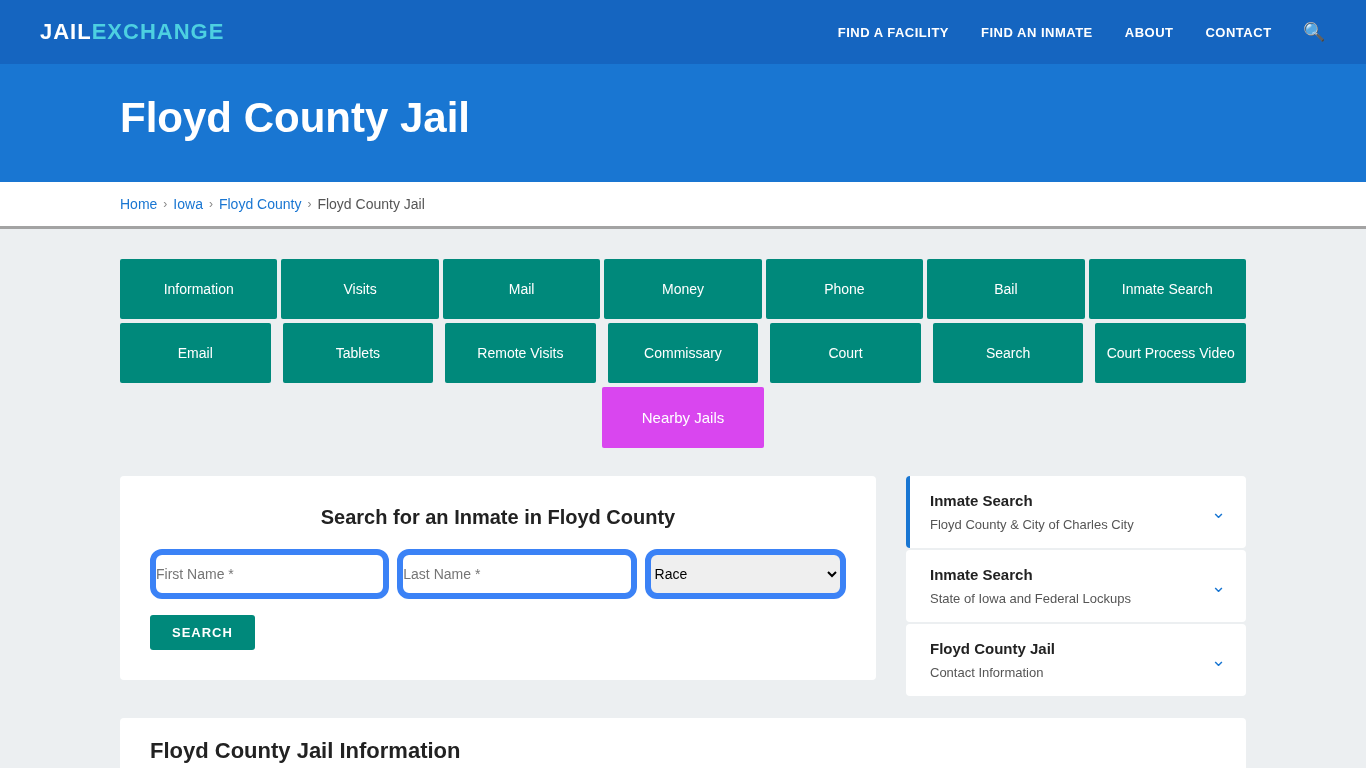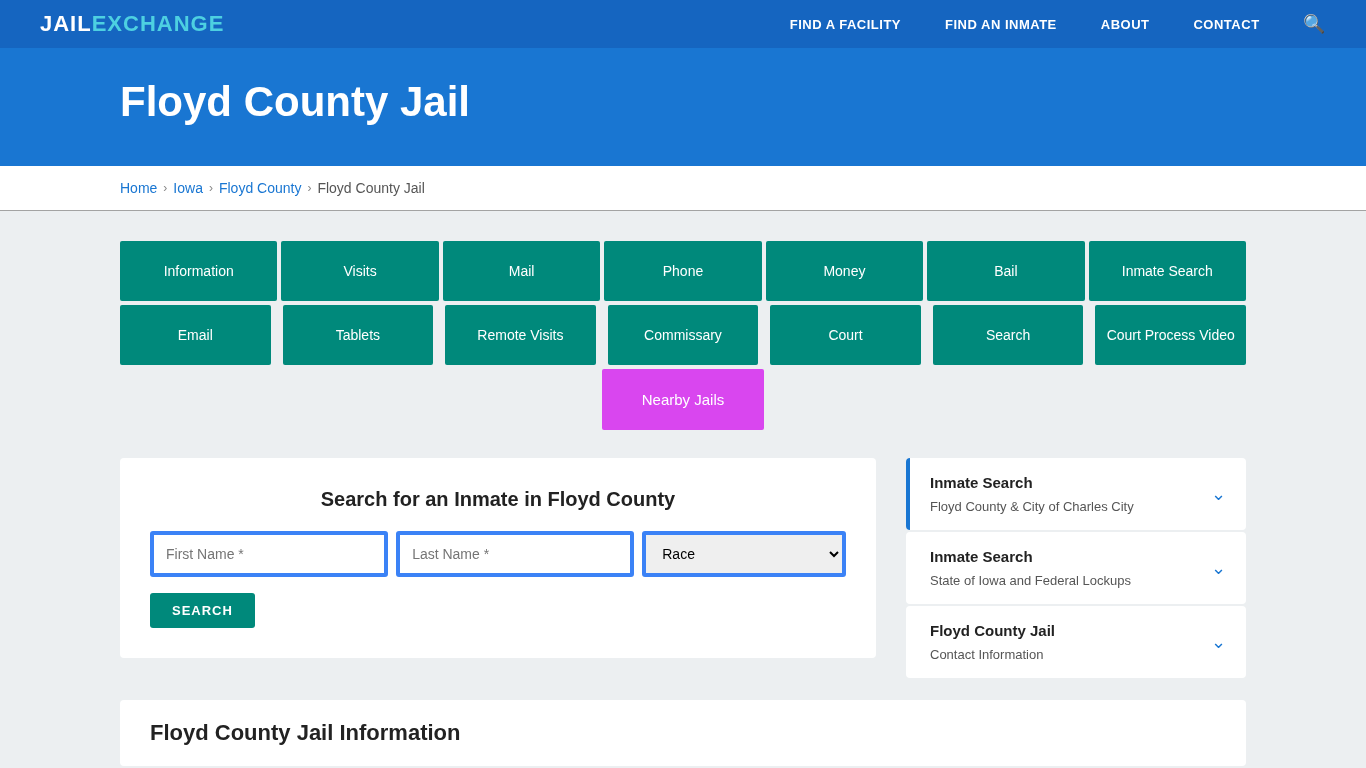--- a/index.html
+++ b/index.html
@@ -2,21 +2,21 @@
 <html><head>
   <meta charset="utf-8">
   <style>
     * { box-sizing: border-box; margin: 0; padding: 0; }
     body { font-family: Arial, Helvetica, sans-serif; background: #f0f2f5; color: #333; }
 
     
     .header {
       background: #1565c0;
       padding: 0 40px;
-      height: 48px;
+      height: 64px;
       display: flex;
       align-items: center;
       justify-content: space-between;
     }
     .logo {
       display: flex;
       align-items: center;
     }
     .logo-jail {
       color: #fff;
@@ -26,21 +26,21 @@
     }
     .logo-exchange {
       color: #4dd0e1;
       font-size: 22px;
       font-weight: 900;
       letter-spacing: 1px;
     }
     .header-nav {
       display: flex;
       align-items: center;
-      gap: 44px;
+      gap: 32px;
     }
     .header-nav a {
       color: #fff;
       text-decoration: none;
       font-size: 13px;
       font-weight: 700;
       letter-spacing: 0.5px;
       text-transform: uppercase;
     }
     .search-icon {
@@ -61,21 +61,21 @@
     }
 
     
     .breadcrumb {
       background: #fff;
       padding: 14px 120px;
       display: flex;
       align-items: center;
       gap: 6px;
       font-size: 14px;
-      border-bottom: 1px solid #a3a3a3;
+      border-bottom: 3px solid #a3a3a3;
     }
     .breadcrumb a {
       color: #1976d2;
       text-decoration: none;
     }
     .breadcrumb span.sep {
       color: #888;
       font-size: 12px;
     }
     .breadcrumb span.current {
@@ -152,23 +152,23 @@
       color: #222;
     }
     .search-fields {
       display: flex;
       gap: 8px;
       margin-bottom: 16px;
       flex-wrap: wrap;
     }
     .search-fields input,
     .search-fields select {
-      border: 4px solid #3b82f6;
-      border-radius: 3px;
-      padding: 10px 12px;
+      border: 6px solid #3b82f6;
+      border-radius: 12px;
+      padding: 10px 0;
       font-size: 14px;
       outline: none;
     }
     .search-fields input[data-name="first-name-input"] { flex: 1.2; min-width: 120px; }
     .search-fields input[data-name="last-name-input"] { flex: 1.2; min-width: 120px; }
     .search-fields input[data-name="age-input"] { flex: 0.7; min-width: 80px; }
     .search-fields select[data-name="race-select"] { flex: 1; min-width: 100px; }
     .search-btn {
       background: #00897b;
       color: #fff;
@@ -267,22 +267,22 @@
   <span class="sep" data-name="breadcrumb-sep-3">›</span>
   <span class="current" data-name="breadcrumb-current">Floyd County Jail</span>
 </div>
 
 <div class="main-wrapper" data-name="main-content">
 
   <div class="buttons-grid" data-name="buttons-row1">
     <button class="grid-btn" data-name="btn-information">Information</button>
     <button class="grid-btn" data-name="btn-visits">Visits</button>
     <button class="grid-btn" data-name="btn-mail">Mail</button>
+    <button class="grid-btn" data-name="btn-money">Money</button>
     <button class="grid-btn" data-name="btn-phone">Phone</button>
-    <button class="grid-btn" data-name="btn-money">Money</button>
     <button class="grid-btn" data-name="btn-bail">Bail</button>
     <button class="grid-btn" data-name="btn-inmate-search">Inmate Search</button>
   </div>
 
   <div class="buttons-grid-row2" data-name="buttons-row2">
     <button class="grid-btn" data-name="btn-email">Email</button>
     <button class="grid-btn" data-name="btn-tablets">Tablets</button>
     <button class="grid-btn" data-name="btn-remote-visits">Remote Visits</button>
     <button class="grid-btn" data-name="btn-commissary">Commissary</button>
     <button class="grid-btn" data-name="btn-court">Court</button>

